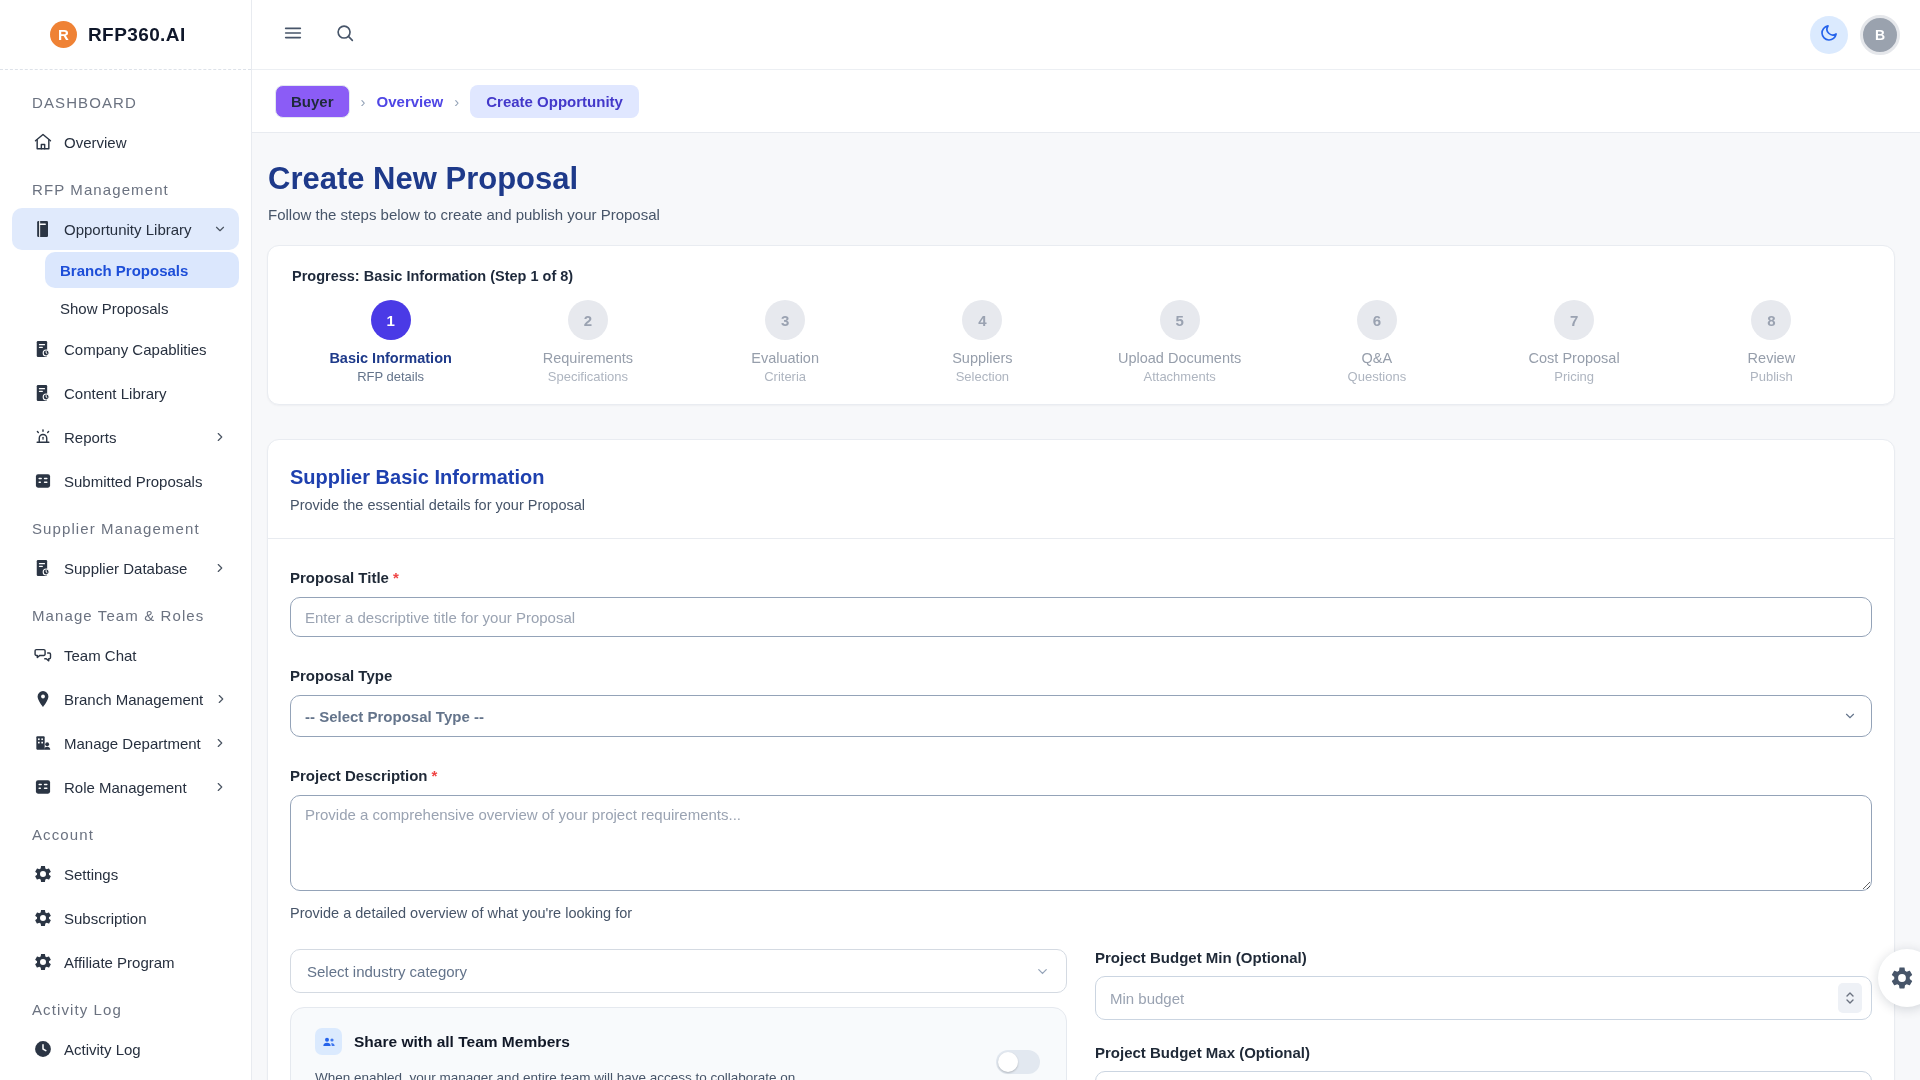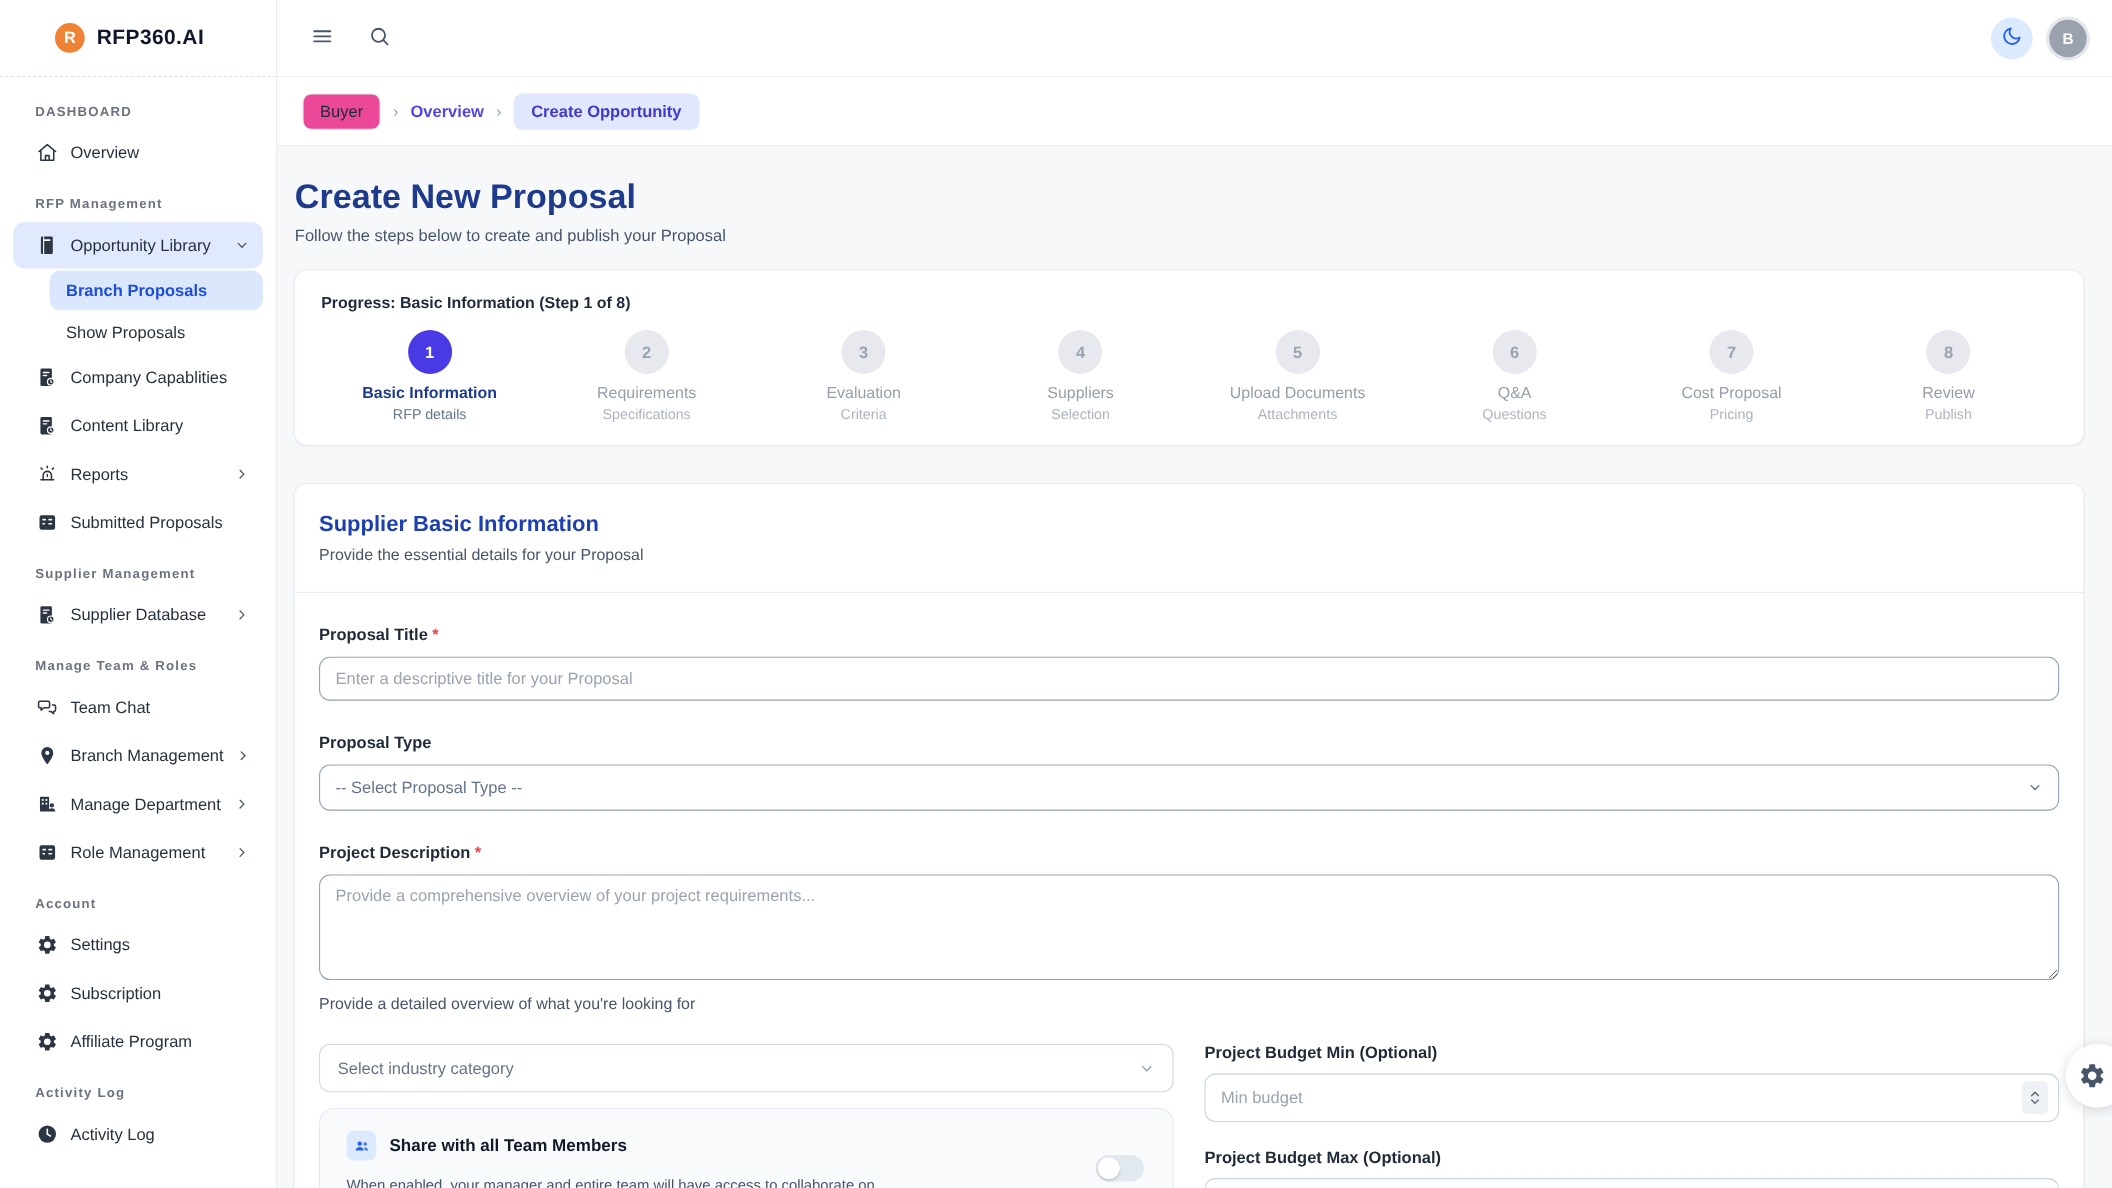--- a/index.html
+++ b/index.html
@@ -10,21 +10,21 @@
   }
   
   .sidebar{position:absolute;left:0;top:0;width:252px;height:1080px;background:#fff;
     border-right:1px solid #e8ebf0;z-index:20;box-sizing:border-box;}
   .brand{height:70px;display:flex;align-items:center;padding-left:50px;gap:11px;
     border-bottom:1px dashed #dde2e9;box-sizing:border-box;}
   .brand-logo{width:27px;height:27px;border-radius:50%;background:#ef8235;color:#fff;
     display:flex;align-items:center;justify-content:center;font-weight:800;font-size:15px;}
   .brand-name{font-size:19px;font-weight:800;color:#0f172a;letter-spacing:.4px;}
   .nav{padding:6px 12px 0 12px;}
-  .nav-header{margin:18px 8px 10px 20px;font-size:12px;font-weight:700;color:#6b7280;
+  .nav-header{margin:18px 8px 10px 20px;font-size:15px;font-weight:400;color:#6b7280;
     letter-spacing:1.1px;}
   .nav-item{height:42px;margin-bottom:2px;display:flex;align-items:center;gap:11px;
     padding:0 12px 0 21px;border-radius:10px;cursor:pointer;font-size:15px;font-weight:500;color:#27303f;}
   .nav-item.active{background:#e0eafc;}
   .nav-icon{width:20px;height:20px;flex:0 0 20px;color:#2b3544;display:flex;}
   .nav-icon svg{width:20px;height:20px;}
   .nav-label{flex:1;white-space:nowrap;}
   .nav-chev{width:14px;height:14px;color:#4b5563;display:flex;}
   .nav-chev svg{width:14px;height:14px;}
   .nav-sub{height:36px;margin:0 0 2px 33px;display:flex;align-items:center;border-radius:10px;
@@ -37,22 +37,22 @@
   .icon-btn svg{width:22px;height:22px;}
   .tb-left{display:flex;align-items:center;gap:18px;margin-left:24px;}
   .tb-right{margin-left:auto;display:flex;align-items:center;gap:12px;margin-right:20px;}
   .theme-btn{width:38px;height:38px;border-radius:50%;background:#dbeafe;border:none;cursor:pointer;
     display:flex;align-items:center;justify-content:center;color:#2563eb;}
   .theme-btn svg{width:20px;height:20px;}
   .avatar{width:34px;height:34px;border-radius:50%;background:#9aa2ae;border:3px solid #e5e7eb;
     color:#fff;font-size:14px;font-weight:600;display:flex;align-items:center;justify-content:center;cursor:pointer;}
   .crumbbar{position:absolute;left:252px;right:0;top:70px;height:63px;background:#fff;
     border-bottom:1px solid #e8ebf0;display:flex;align-items:center;padding-left:23px;z-index:9;box-sizing:border-box;}
-  .crumb-chip{background:#ec4899;border:1px solid #e2e8f0;border-radius:8px;padding:7px 15px;
-    font-size:15px;font-weight:400;color:#1e293b;cursor:pointer;}
+  .crumb-chip{background:#8b5cf6;border:1px solid #e2e8f0;border-radius:8px;padding:7px 15px;
+    font-size:15px;font-weight:700;color:#1e293b;cursor:pointer;}
   .crumb-sep{color:#94a3b8;font-size:15px;margin:0 11px;}
   .crumb-link{color:#4f46e5;font-size:15px;font-weight:600;text-decoration:none;cursor:pointer;}
   .crumb-active{background:#e0e7ff;border-radius:8px;padding:8px 16px;font-size:15px;font-weight:700;color:#4338ca;cursor:pointer;}
   
   .main{position:absolute;left:252px;top:133px;right:0;bottom:0;overflow:hidden;
     padding:18px 25px 0 15px;box-sizing:border-box;}
   .page-title{font-size:31px;font-weight:800;color:#1e3a8a;margin:10px 0 0 1px;}
   .page-subtitle{font-size:15px;color:#475569;margin:9px 0 0 1px;}
   .card{background:#fff;border:1px solid #e9ecf1;border-radius:12px;
     box-shadow:0 1px 2px rgba(16,24,40,.04);box-sizing:border-box;}
@@ -76,21 +76,21 @@
   .form-divider{border-top:1px solid #e8ebf0;margin-top:25px;}
   .form-body{padding:30px 22px 0;}
   .field-label{font-size:15px;font-weight:600;color:#1f2937;}
   .req{color:#ef4444;margin-left:4px;}
   .text-input{display:block;width:100%;height:40px;border:1px solid #94a3b8;border-radius:10px;
     padding:16px 14px;font-size:15px;color:#1f2937;box-sizing:border-box;margin-top:10px;outline:none;
     font-family:"Liberation Sans",sans-serif;background:#fff;}
   .text-input::placeholder,.textarea::placeholder{color:#9aa3b2;}
   .field{margin-bottom:30px;}
   .select-box{position:relative;margin-top:10px;height:40px;border:1px solid #94a3b8;border-radius:10px;
-    display:flex;align-items:center;padding:0 14px;font-size:15px;color:#64748b;cursor:pointer;background:#fff;}
+    display:flex;align-items:center;padding:0 14px;font-size:15px;color:#64748b;cursor:pointer;background:#fff;font-weight:bold;}
   .select-box .sel-chev{position:absolute;right:14px;color:#64748b;display:flex;}
   .textarea{display:block;width:100%;height:96px;border:1px solid #94a3b8;border-radius:10px;
     padding:10px 14px;font-size:15px;box-sizing:border-box;margin-top:10px;resize:vertical;outline:none;
     font-family:"Liberation Sans",sans-serif;color:#1f2937;}
   .helper{font-size:14.5px;color:#475569;margin-top:14px;}
   .bottom-grid{display:grid;grid-template-columns:1fr 1fr;column-gap:28px;margin-top:28px;}
   .select-lite{position:relative;height:44px;border:1px solid #d4dae2;border-radius:10px;background:#fff;
     display:flex;align-items:center;padding:0 16px;font-size:15px;color:#64748b;cursor:pointer;box-sizing:border-box;}
   .select-lite .sel-chev{position:absolute;right:16px;color:#94a3b8;display:flex;}
   .share-card{margin-top:14px;background:#f8fafc;border:1px solid #e5e9ef;border-radius:14px;

